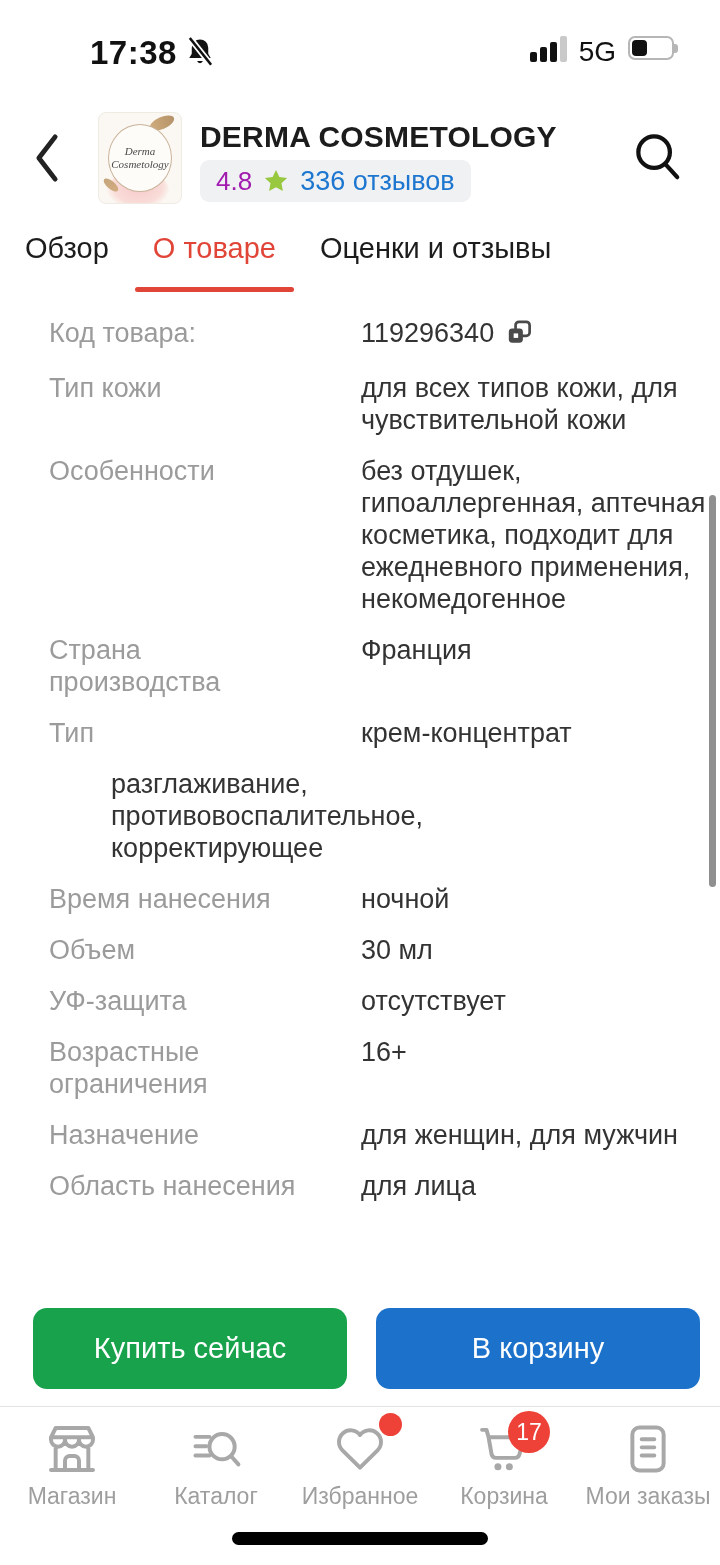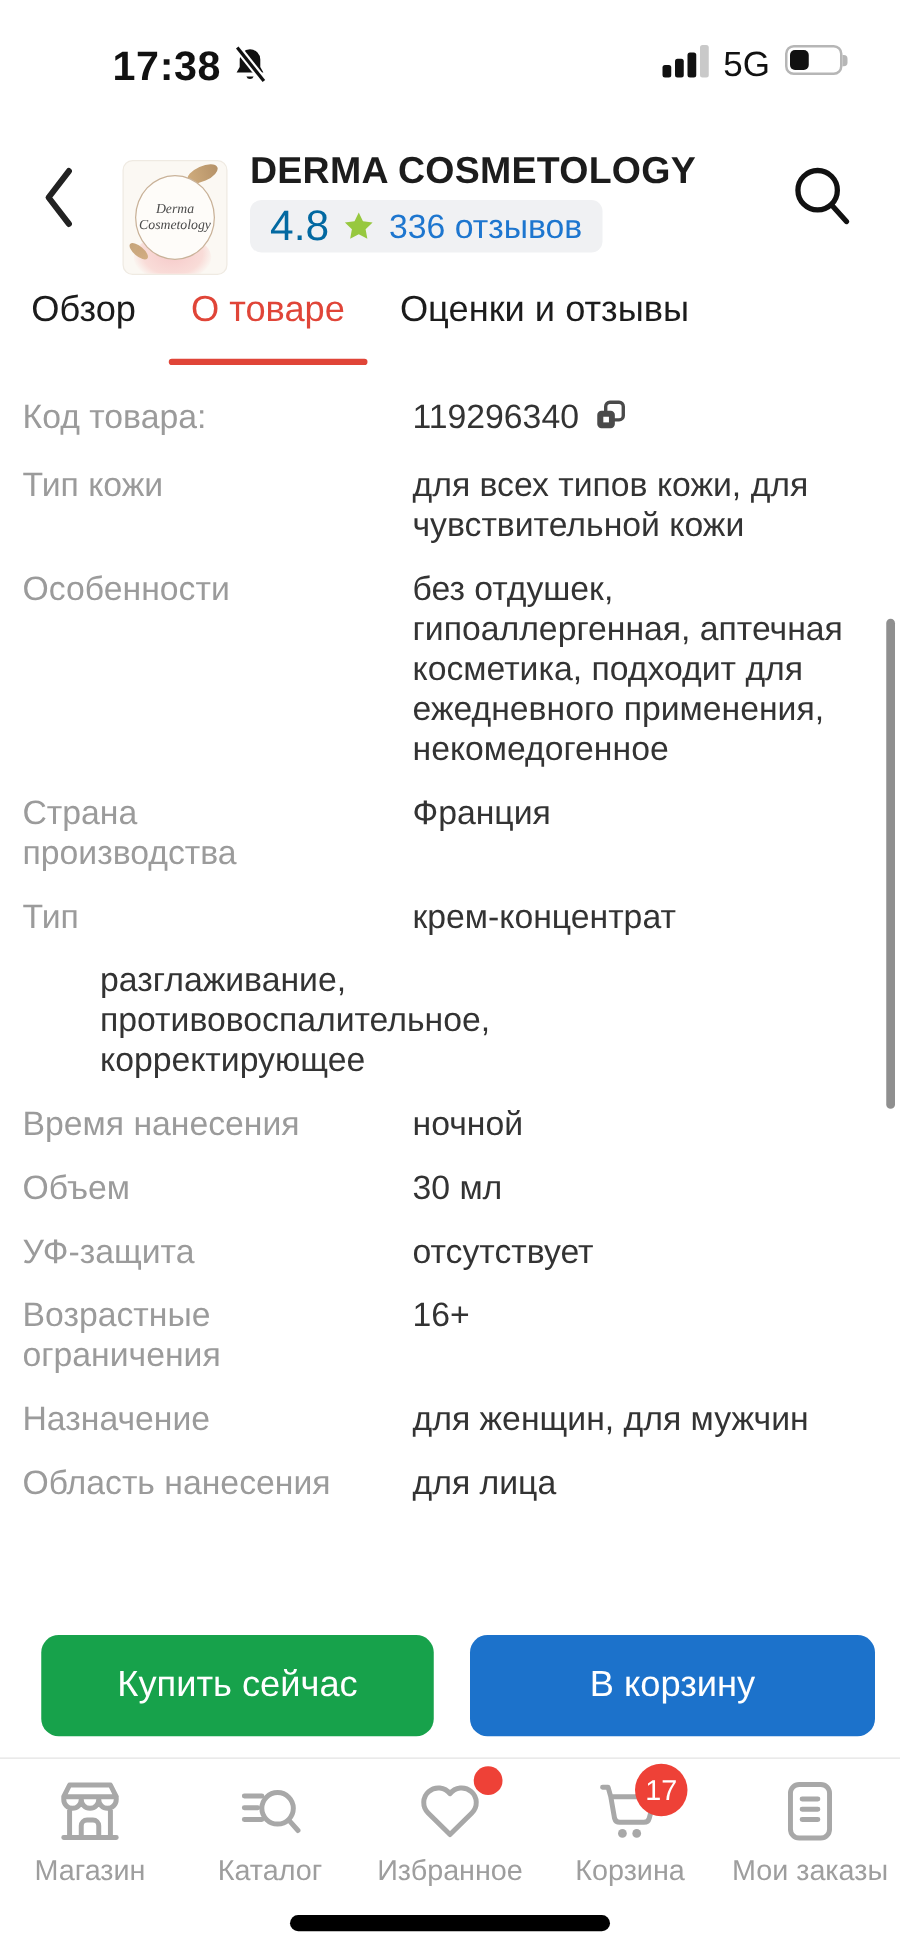--- a/index.html
+++ b/index.html
@@ -17,49 +17,49 @@
   .sig-bars i:nth-child(1){height:10px;} .sig-bars i:nth-child(2){height:15px;}
   .sig-bars i:nth-child(3){height:20px;} .sig-bars i:nth-child(4){height:26px; background:#c9c9c9;}
   .net-label { font-size:28px; color:#111; font-weight:500; }
   .battery { position:relative; width:46px; height:24px; border:2px solid #b6b6b6; border-radius:7px; }
   .battery .level { position:absolute; left:2px; top:2px; width:15px; height:16px; border-radius:4px; background:#111; }
   .battery .tip { position:absolute; right:-6px; top:6px; width:4px; height:9px; border-radius:0 3px 3px 0; background:#b6b6b6; }
 
   
   .header { position:absolute; top:100px; left:0; width:720px; height:115px; }
   .back-btn { position:absolute; left:30px; top:28px; width:48px; height:60px; display:flex; align-items:center; cursor:pointer; }
-  .store-logo { position:absolute; left:98px; top:28px; width:84px; height:92px; border-radius:8px;
+  .store-logo { position:absolute; left:98px; top:12px; width:84px; height:92px; border-radius:8px;
     background:#fbf8f3; border:1px solid #efeae2; overflow:hidden; }
   .logo-circle { position:absolute; left:9px; top:11px; width:64px; height:68px; border:1px solid #c9b299; border-radius:50%;
     display:flex; flex-direction:column; align-items:center; justify-content:center; background:#fefcf9; }
   .logo-blob { position:absolute; left:8px; bottom:-6px; width:62px; height:38px; border-radius:50%;
     background:radial-gradient(ellipse at 50% 40%, #f6c9c9 0%, #f9dcd8 55%, rgba(249,220,216,0) 75%); }
   .logo-leaf { position:absolute; right:6px; top:4px; width:26px; height:12px; border-radius:50% 50% 50% 50%;
     background:linear-gradient(100deg,#c9a069,#a87f4f); transform:rotate(-24deg); opacity:.85; }
   .logo-leaf2 { position:absolute; left:3px; bottom:14px; width:18px; height:8px; border-radius:50%;
     background:linear-gradient(100deg,#b78e5c,#caa36e); transform:rotate(40deg); opacity:.8; }
   .logo-text { position:relative; font-family:"Liberation Serif","DejaVu Serif",serif; font-style:italic;
     font-size:11px; line-height:13px; color:#4a4a4a; text-align:center; }
   .store-title { position:absolute; left:200px; top:20px; font-size:30px; font-weight:bold; color:#1c1c1c; letter-spacing:.2px; }
   .rating-pill { position:absolute; left:200px; top:60px; height:42px; padding:0 16px; border-radius:9px;
     background:#f0f1f3; display:flex; align-items:center; gap:10px; cursor:pointer; }
-  .rating-val { font-size:34px; color:#0369a1; }
+  .rating-val { font-size:26px; color:#a21caf; }
   .reviews-link { font-size:27px; color:var(--link-blue,#1d76cf); }
   .search-btn { position:absolute; right:38px; top:30px; width:50px; height:52px; cursor:pointer; }
 
   
   .tabs { position:absolute; top:228px; left:0; width:596px; height:64px; display:flex; gap:44px;
     padding-left:25px; overflow:hidden; white-space:nowrap; }
   .tab { position:relative; font-size:29px; font-weight:500; color:#1c1c1c; padding-top:4px; padding-bottom:24px; cursor:pointer; flex:0 0 auto; }
   .tab.active { color:var(--accent-red,#e04538); }
   .tab.active::after { content:""; position:absolute; left:-18px; right:-18px; bottom:0; height:5px;
     border-radius:3px; background:var(--accent-red,#e04538); }
 
   
-  .specs { position:absolute; top:317px; left:18px; width:660px; }
+  .specs { position:absolute; top:317px; left:49px; width:660px; }
   .spec-row { display:flex; margin-bottom:19px; }
   .spec-label { flex:0 0 250px; font-size:27px; line-height:32px; color:#9b9b9b; }
   .spec-value { flex:0 0 348px; margin-left:62px; font-size:27px; line-height:32px; color:#333; }
   .copy-icon { display:none; margin-left:12px; vertical-align:-4px; cursor:pointer; }
   .spec-row.copyable .copy-icon { display:inline-block; }
 
   .scrollbar { position:absolute; top:495px; right:4px; width:7px; height:392px; border-radius:4px; background:#8f8f8f; }
 
   
   .actions { position:absolute; top:1308px; left:33px; right:20px; display:flex; gap:29px; }

